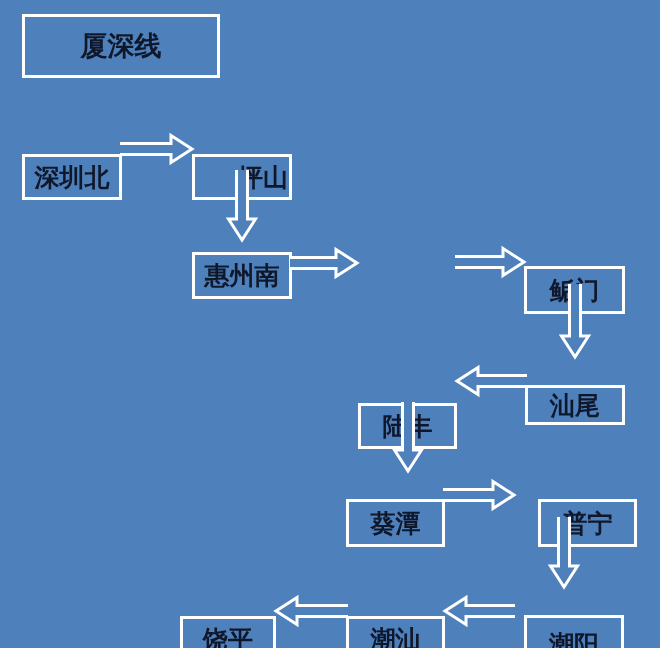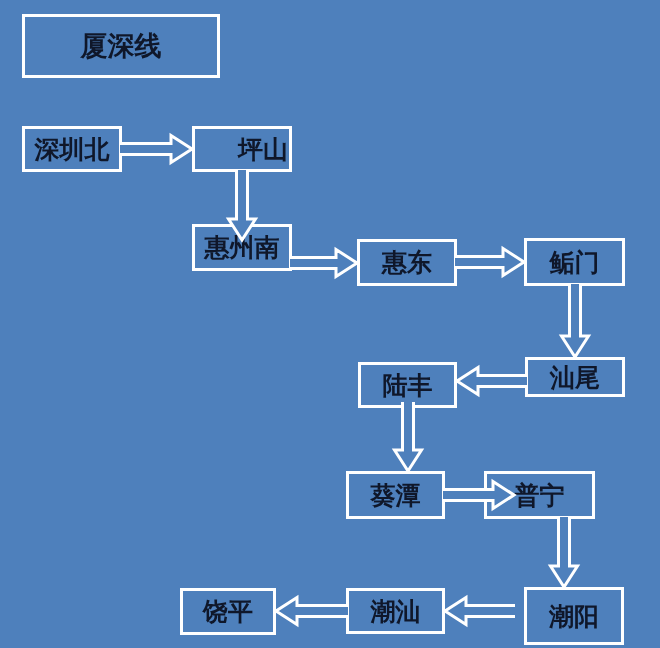--- a/index.html
+++ b/index.html
@@ -29,20 +29,21 @@
   }
   .title-box {
     left: 22px;
     top: 14px;
     width: 198px;
     height: 64px;
     font-size: 27px;
   }
   .station {
     font-size: 25px;
+    margin-top: 28px;
   }
   .credit {
     position: absolute;
     left: 33px;
     top: 596px;
     color: #ffffff;
     font-size: 20px;
     line-height: 22px;
   }
   svg.arrow {
@@ -54,26 +55,25 @@
 </head>
 <body>
 
 <div id="canvas" style="background: rgb(78, 128, 188);">
   <div class="box title-box">
     <span>厦深线</span>
   </div>
 <div class="box station" style="left: 22px; top: 126px; width: 100px; height: 46px;">深圳北</div>
     <div class="box station" style="left: 192px; top: 126px; width: 100px; height: 46px; padding-left: 42px;">坪山</div>
     <div class="box station" style="left: 192px; top: 224px; width: 100px; height: 47px;">惠州南</div>
-    <div class="box station" style="left: 357px; top: 239px; width: 100px; height: 47px;">惠东</div>
     <div class="box station" style="left: 524px; top: 238px; width: 101px; height: 48px;">鲘门</div>
     <div class="box station" style="left: 525px; top: 357px; width: 100px; height: 40px;">汕尾</div>
-    <div class="box station" style="left: 358px; top: 362px; width: 99px; height: 46px;">陆丰</div>
+    <div class="box station" style="left: 358px; top: 375px; width: 99px; height: 46px;">陆丰</div>
     <div class="box station" style="left: 346px; top: 471px; width: 99px; height: 48px;">葵潭</div>
-    <div class="box station" style="left: 484px; top: 471px; width: 111px; height: 48px;">普宁</div>
+    <div class="box station" style="left: 538px; top: 471px; width: 99px; height: 48px;">普宁</div>
     <div class="box station" style="left: 524px; top: 587px; width: 100px; height: 58px;">潮阳</div>
     <div class="box station" style="left: 346px; top: 588px; width: 99px; height: 46px; text-align: right;">潮汕</div>
     <div class="box station" style="left: 180px; top: 588px; width: 96px; height: 47px;">饶平</div>
     <svg class="arrow" width="74" height="32" viewBox="0 0 74 32" style="left: 120px; top: 133px;">
       <path d="M0,10.5 L51,10.5 L51,2.5 L72,16 L51,29.5 L51,21.5 L0,21.5" fill="#4e80bc" stroke="#ffffff" stroke-width="3" stroke-linejoin="miter"></path>
     </svg>
     <svg class="arrow" width="32" height="72" viewBox="0 0 32 72" style="left: 226px; top: 170px;">
       <path d="M10.5,0 L10.5,49 L2.5,49 L16,70 L29.5,49 L21.5,49 L21.5,0" fill="#4e80bc" stroke="#ffffff" stroke-width="3" stroke-linejoin="miter"></path>
     </svg>
     <svg class="arrow" width="69" height="32" viewBox="0 0 69 32" style="left: 290px; top: 247px;">

